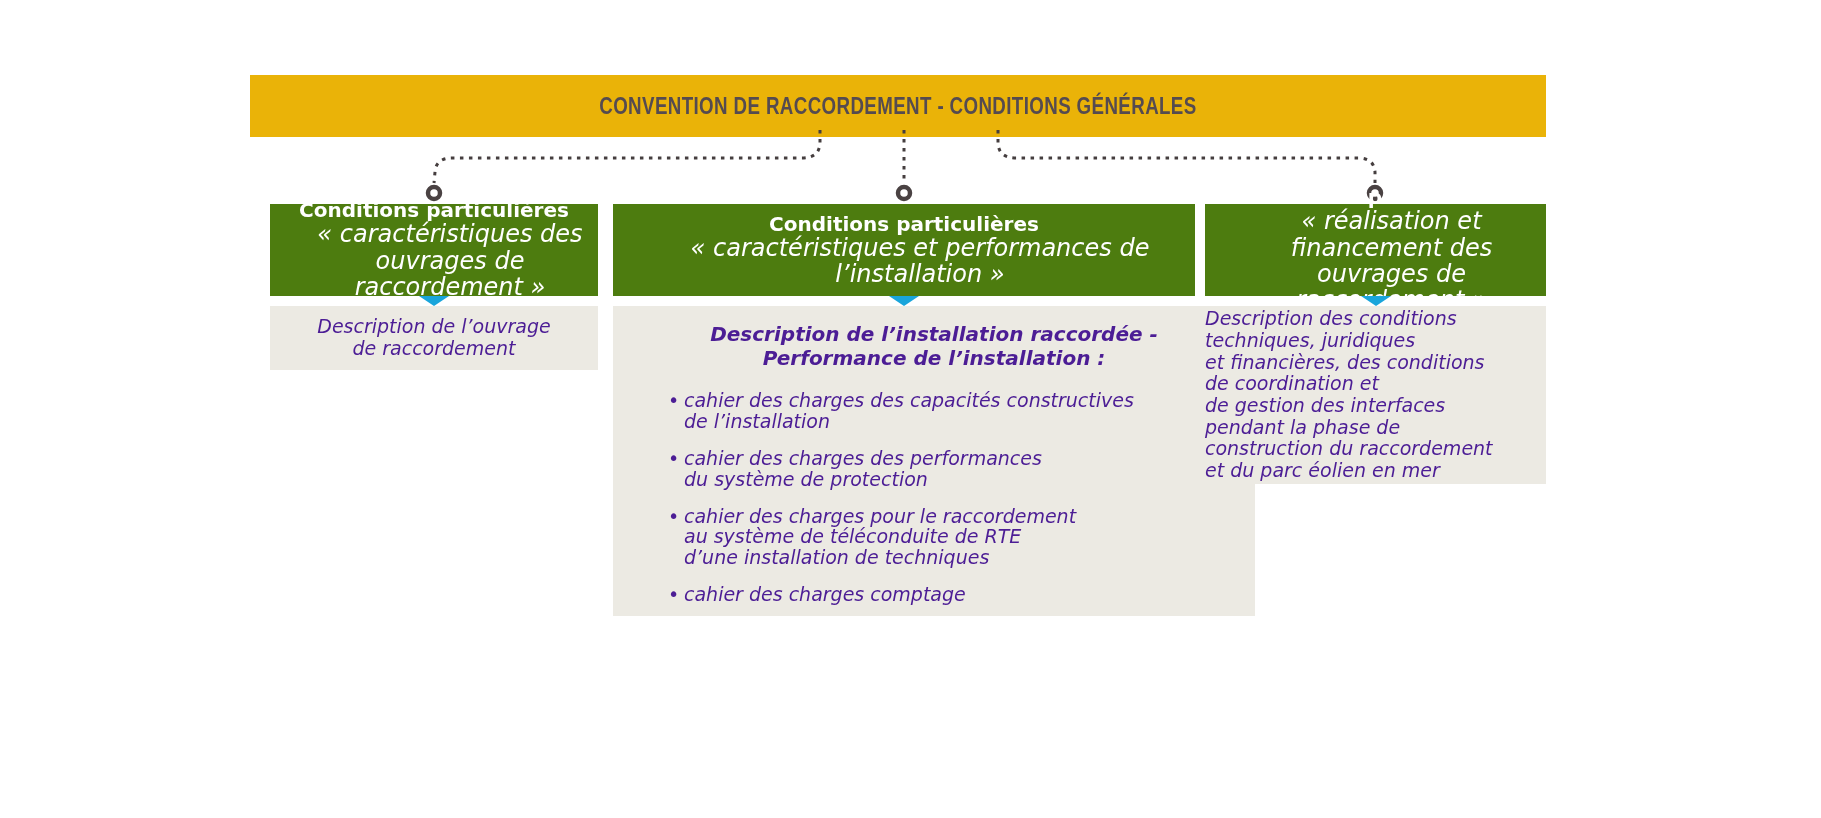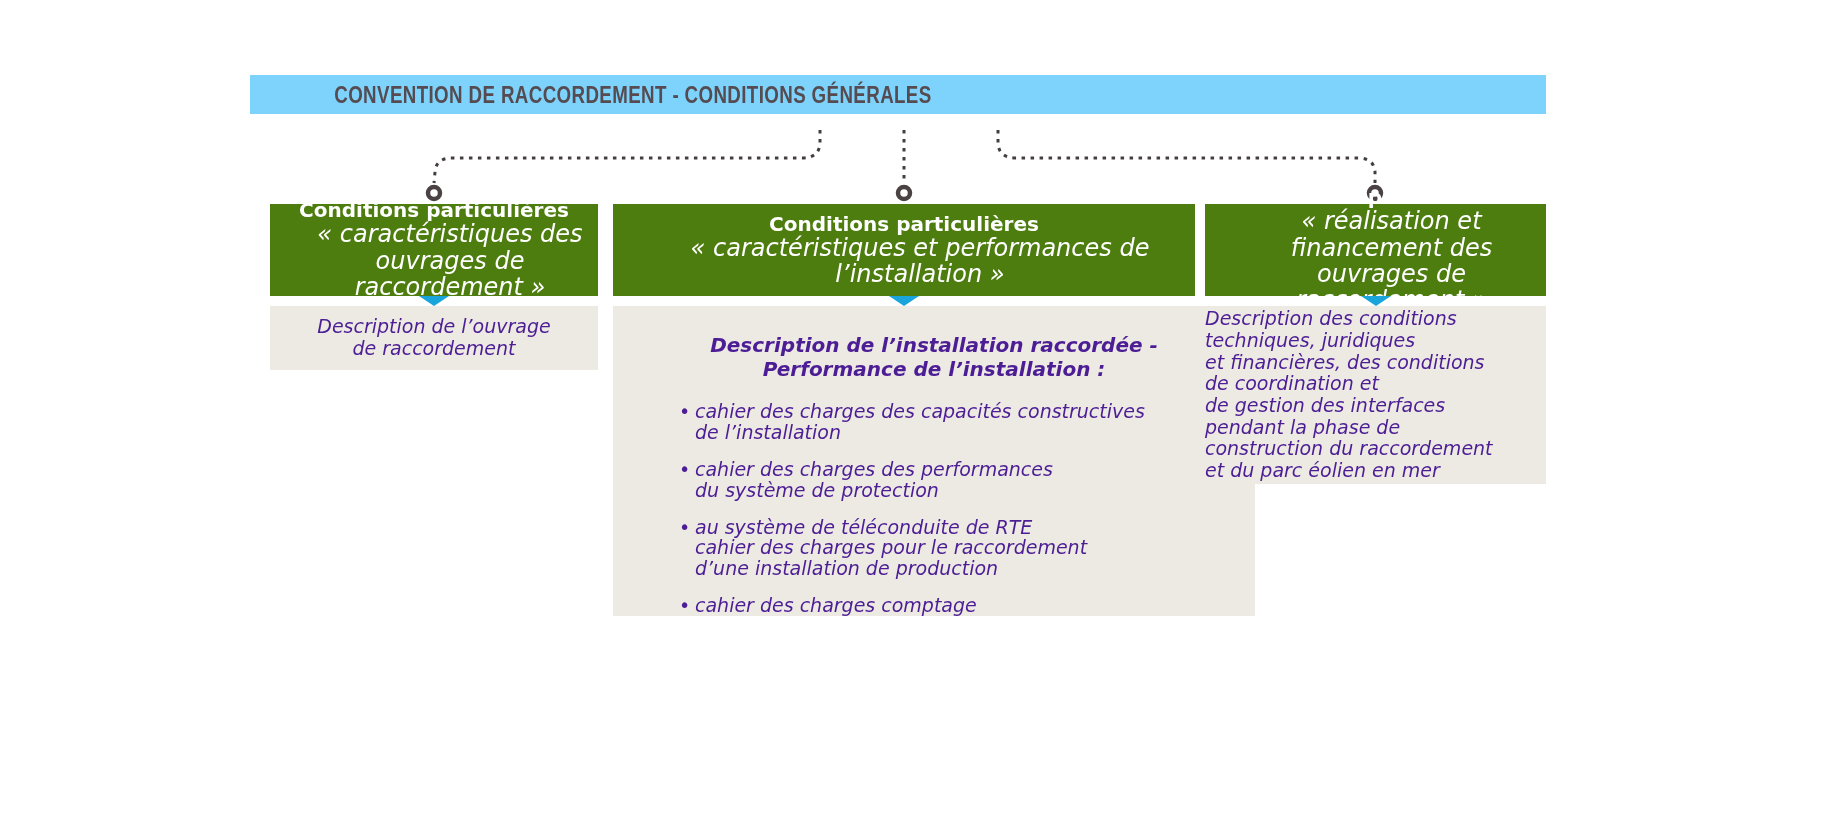--- a/index.html
+++ b/index.html
@@ -2,22 +2,22 @@
 <html><head>
 <meta charset="utf-8">
 <style>
   html,body{margin:0;padding:0;background:#ffffff;}
   #canvas{
     position:relative;width:1821px;height:818px;background:#ffffff;overflow:hidden;
     font-family:"DejaVu Sans",sans-serif;
   }
   
   .title-bar{
-    position:absolute;left:250px;top:75px;width:1296px;height:39px;
-    background:#7dd3fc;display:flex;align-items:center;justify-content:flex-start;
+    position:absolute;left:250px;top:75px;width:1296px;height:62px;
+    background:#eab308;display:flex;align-items:center;justify-content:center;
   }
   .title-bar span{
     display:inline-block;white-space:nowrap;
     font-family:"Liberation Sans",sans-serif;font-weight:bold;font-size:24px;
     color:#554B50;transform:scaleX(0.78);transform-origin:center;letter-spacing:0.5px;
   }
   
   .connectors{position:absolute;left:250px;top:130px;width:1296px;height:80px;}
   
   .bluebox{
@@ -39,21 +39,21 @@
   
   .panel{
     position:absolute;top:306px;background:#ECEAE3;color:#4c1d95;
     font-style:italic;font-size:19px;line-height:1.14;
   }
   .panel .line{display:block;}
   .panel-left{left:270px;width:328px;height:64px;display:flex;flex-direction:column;
     align-items:center;justify-content:center;text-align:center;}
   .panel-right{left:1205px;width:341px;height:178px;display:flex;flex-direction:column;
     align-items:flex-start;justify-content:center;text-align:center;}
-  .panel-mid{left:613px;width:642px;height:310px;padding:11px;box-sizing:border-box;}
+  .panel-mid{left:613px;width:642px;height:310px;padding:0;box-sizing:border-box;}
   .pm-heading{
     margin-top:16px;text-align:center;font-weight:bold;font-size:20px;line-height:1.2;
   }
   .pm-bullets{margin:20px 0 0 55px;padding:0;list-style:none;}
   .pm-bullets li{position:relative;padding-left:16px;margin-bottom:16px;line-height:1.1;}
   .pm-bullets li .dot{position:absolute;left:0;top:0;}
 </style>
 </head>
 <body>
 
@@ -105,23 +105,23 @@
         <span class="line">cahier des charges des capacités constructives</span>
         <span class="line">de l’installation</span>
       </li>
       <li>
         <span class="dot">•</span>
         <span class="line">cahier des charges des performances</span>
         <span class="line">du système de protection</span>
       </li>
       <li>
         <span class="dot">•</span>
+        <span class="line">cahier des charges pour le raccordement</span>
         <span class="line">au système de téléconduite de RTE</span>
-        <span class="line">cahier des charges pour le raccordement</span>
-        <span class="line">d’une installation de production</span>
+        <span class="line">d’une installation de techniques</span>
       </li>
       <li>
         <span class="dot">•</span>
         <span class="line">cahier des charges comptage</span>
       </li>
     </ul>
   </div>
 
   <div class="bluebox col-right">
     <div class="bb-title">Conditions particulières</div>

